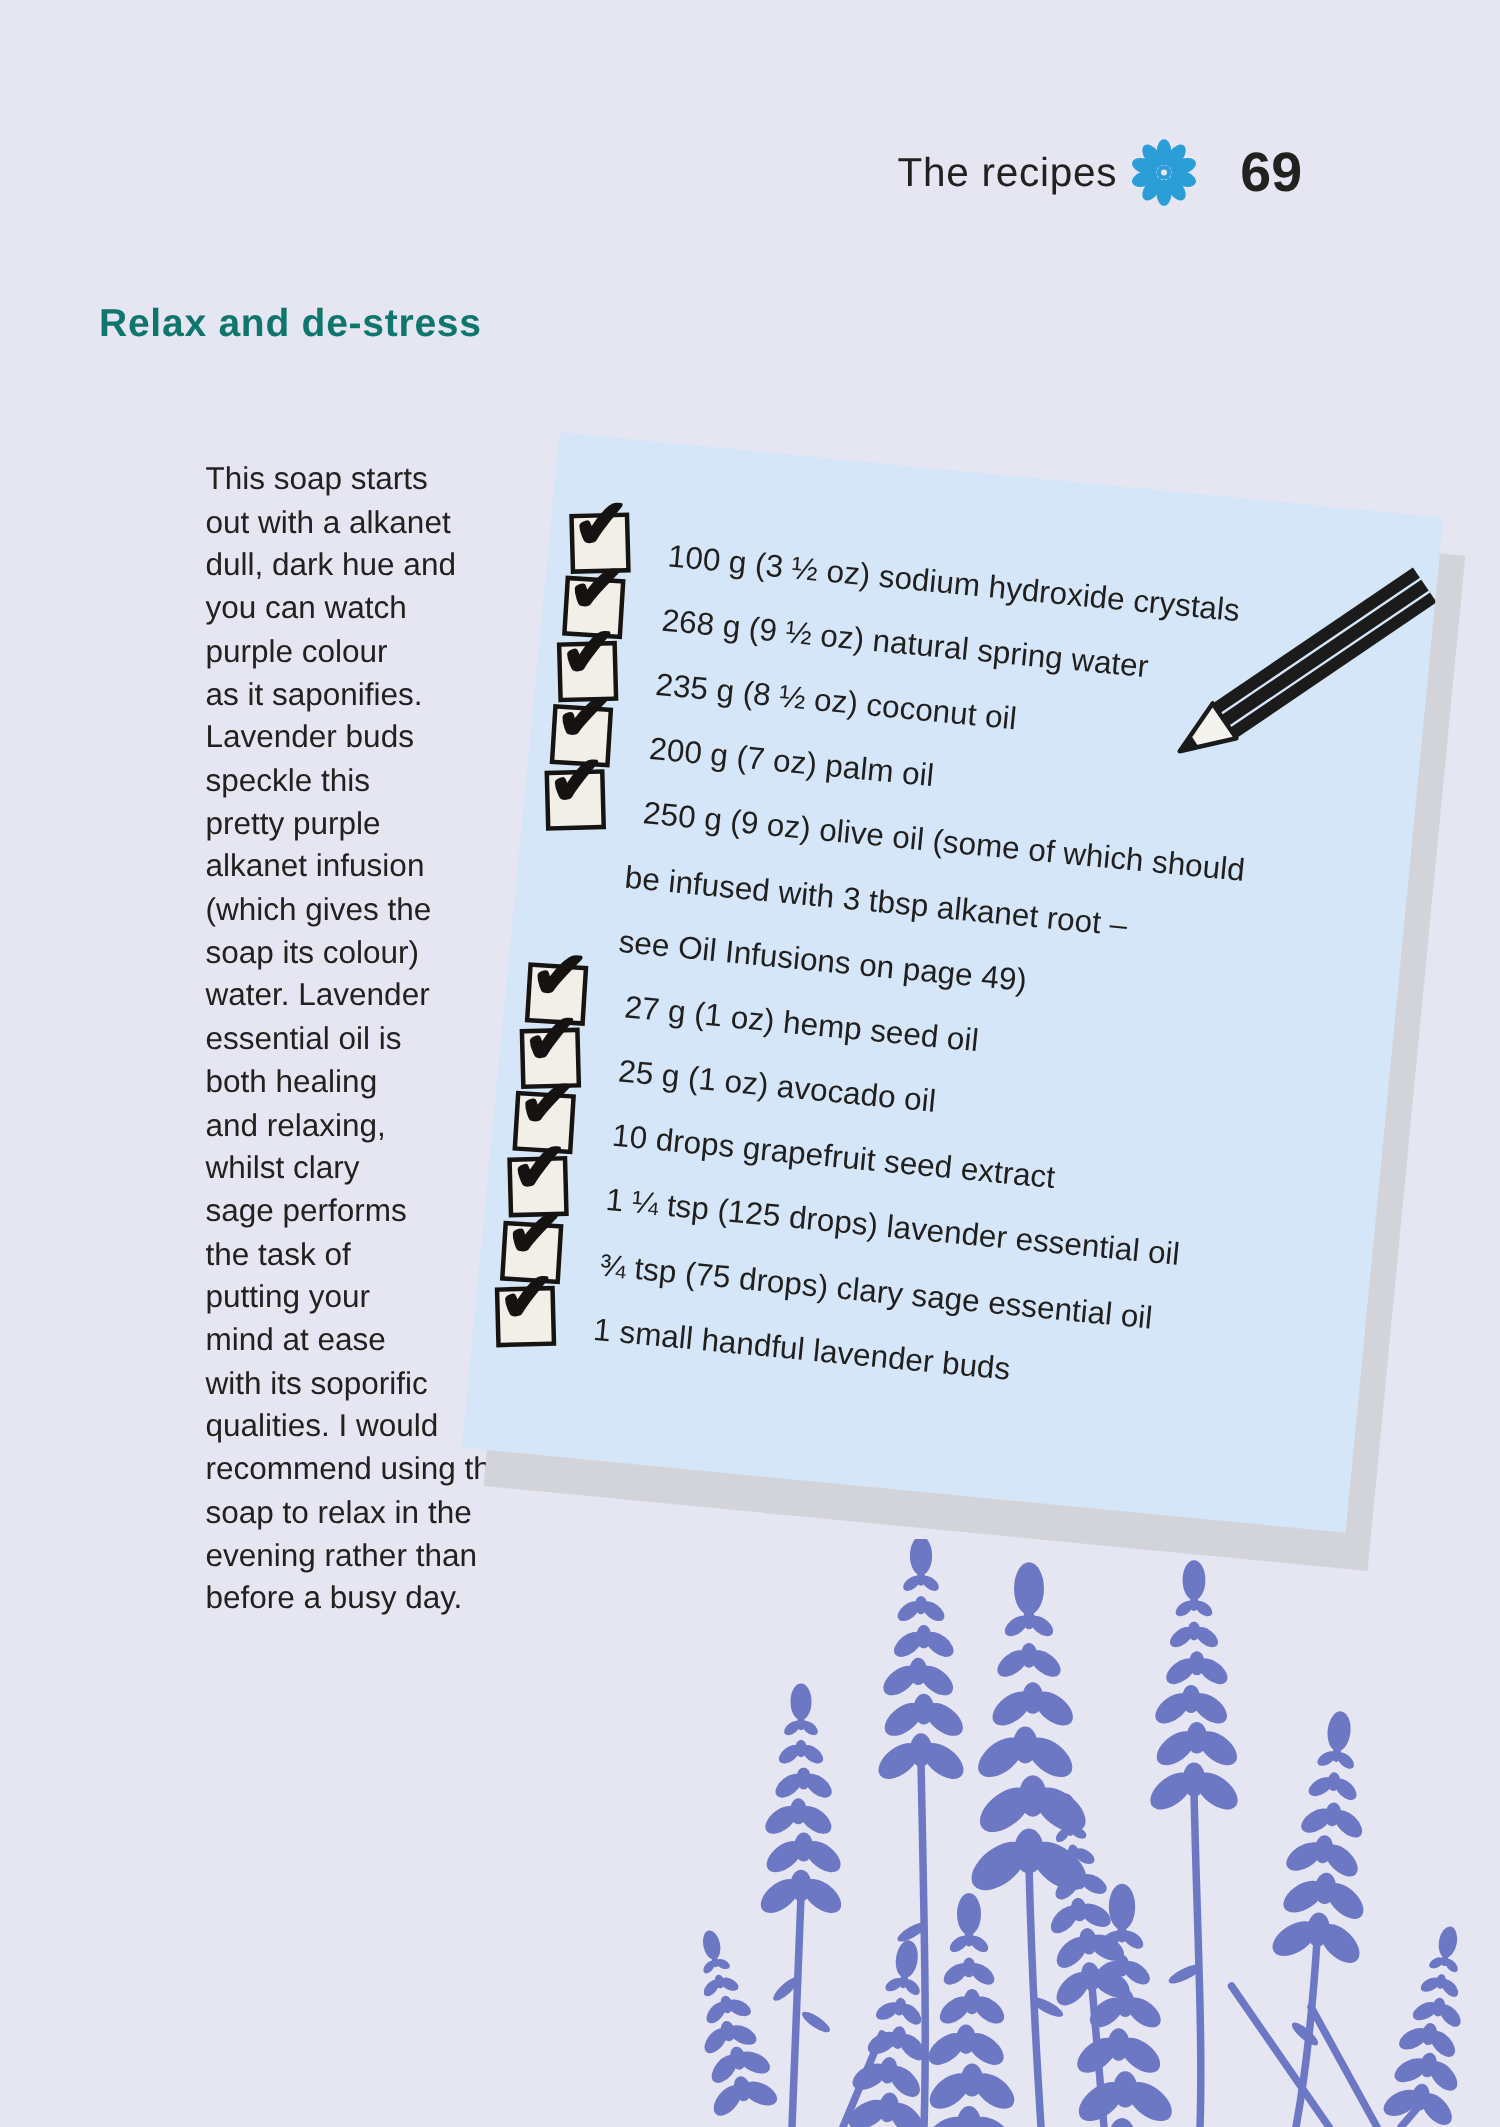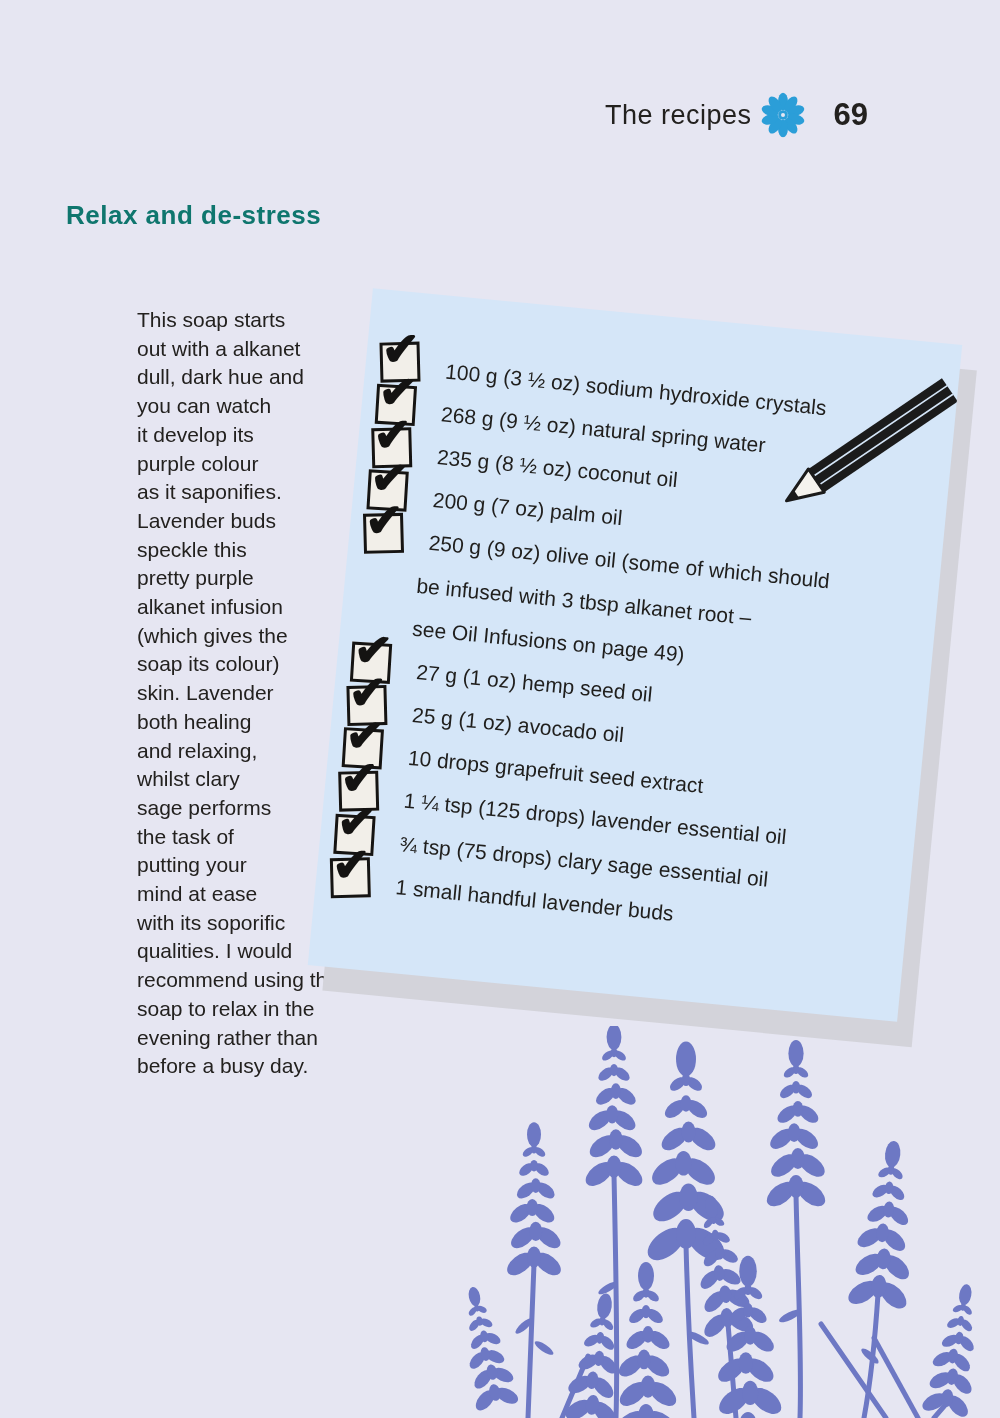--- a/index.html
+++ b/index.html
@@ -9,21 +9,21 @@
     font-family:"Liberation Sans", sans-serif;
     color:#23211f;
   }
   
   .header{
     position:absolute; top:92px; left:0; width:868px;
     display:flex; justify-content:flex-end; align-items:center;
   }
   .header-title{ font-size:27px; letter-spacing:.5px; }
   .header-flower{ width:46px; height:46px; margin-left:8px; }
-  .header-num{ font-size:31px; font-weight:bold; margin-left:28px; }
+  .header-num{ font-size:37px; font-weight:bold; margin-left:28px; }
   
   .section-heading{
     position:absolute; left:66px; top:200px;
     font-size:26px; font-weight:bold; color:#0f766e; letter-spacing:.5px;
   }
   
   .body-text{
     position:absolute; left:137px; top:306px;
     font-size:21px; line-height:28.7px;
   }
@@ -84,30 +84,30 @@
     <span class="header-num">69</span>
   </div>
 
   <div class="section-heading">Relax and de-stress</div>
 
   <div class="body-text">
     <div>This soap starts</div>
     <div>out with a alkanet</div>
     <div>dull, dark hue and</div>
     <div>you can watch</div>
-    <div>it develop its</div>
     <div>purple colour</div>
     <div>as it saponifies.</div>
     <div>Lavender buds</div>
     <div>speckle this</div>
     <div>pretty purple</div>
     <div>alkanet infusion</div>
     <div>(which gives the</div>
     <div>soap its colour)</div>
-    <div>skin. Lavender</div>
+    <div>water. Lavender</div>
+    <div>essential oil is</div>
     <div>both healing</div>
     <div>and relaxing,</div>
     <div>whilst clary</div>
     <div>sage performs</div>
     <div>the task of</div>
     <div>putting your</div>
     <div>mind at ease</div>
     <div>with its soporific</div>
     <div>qualities. I would</div>
     <div>recommend using this</div>

